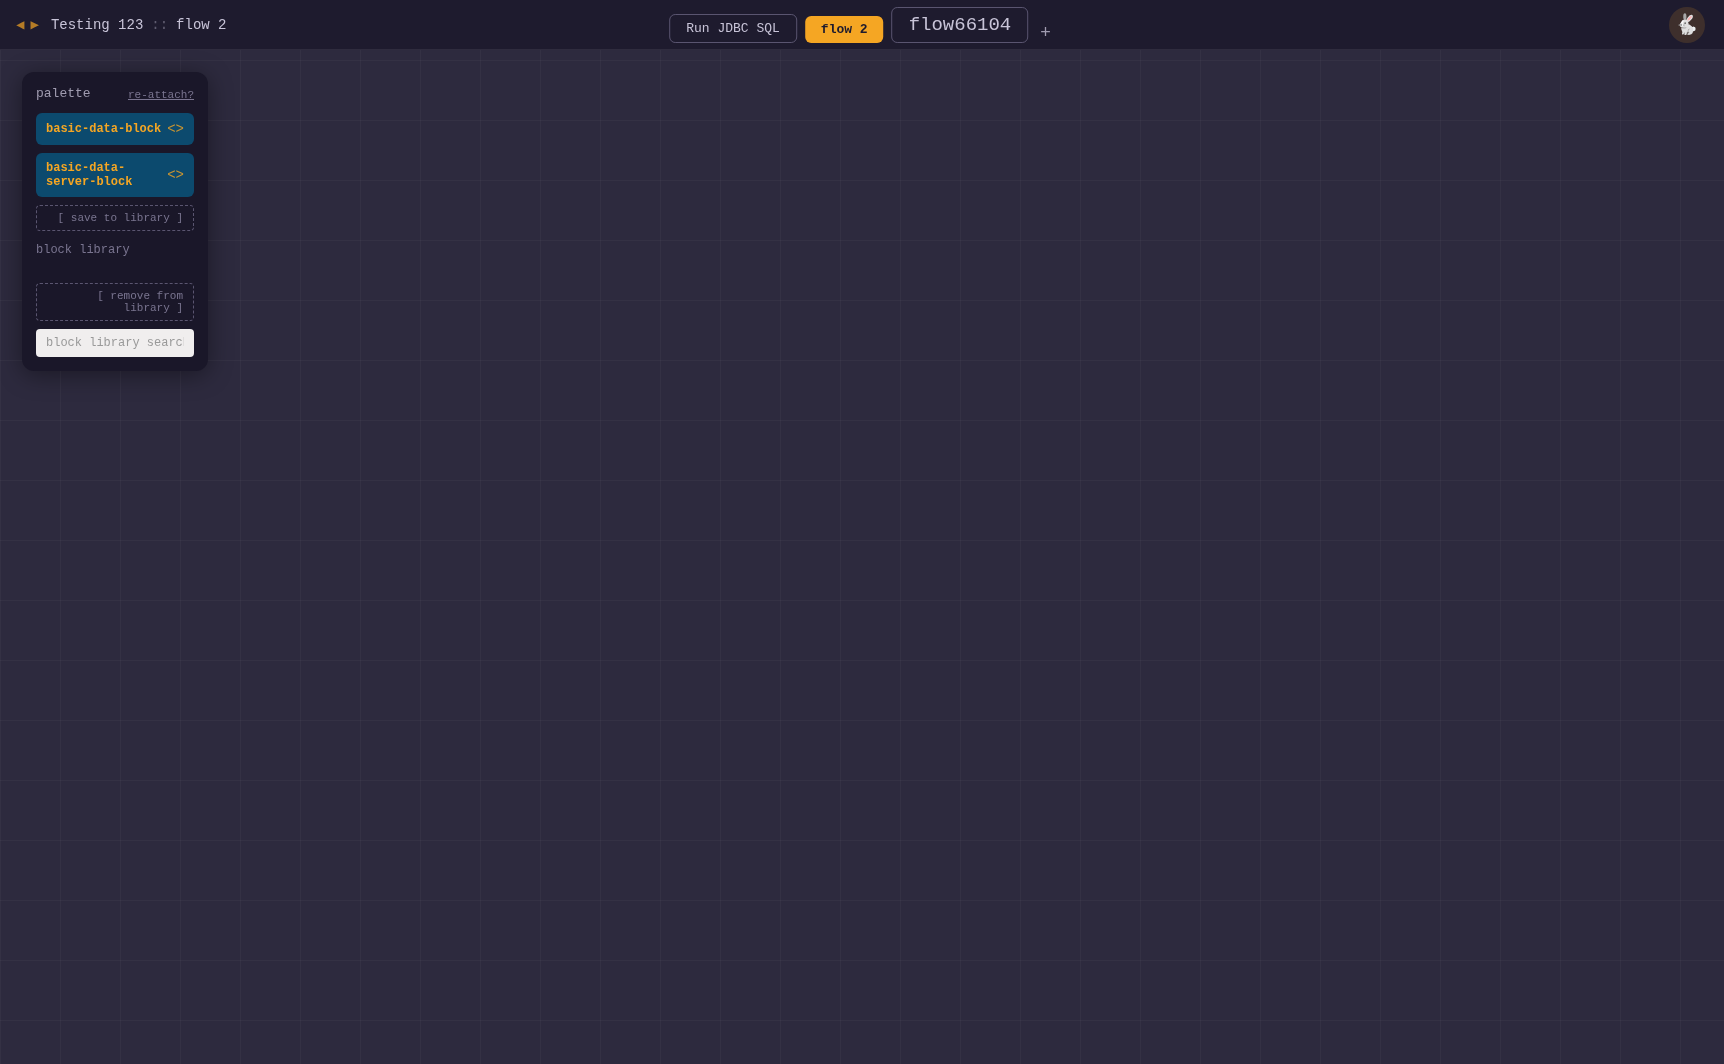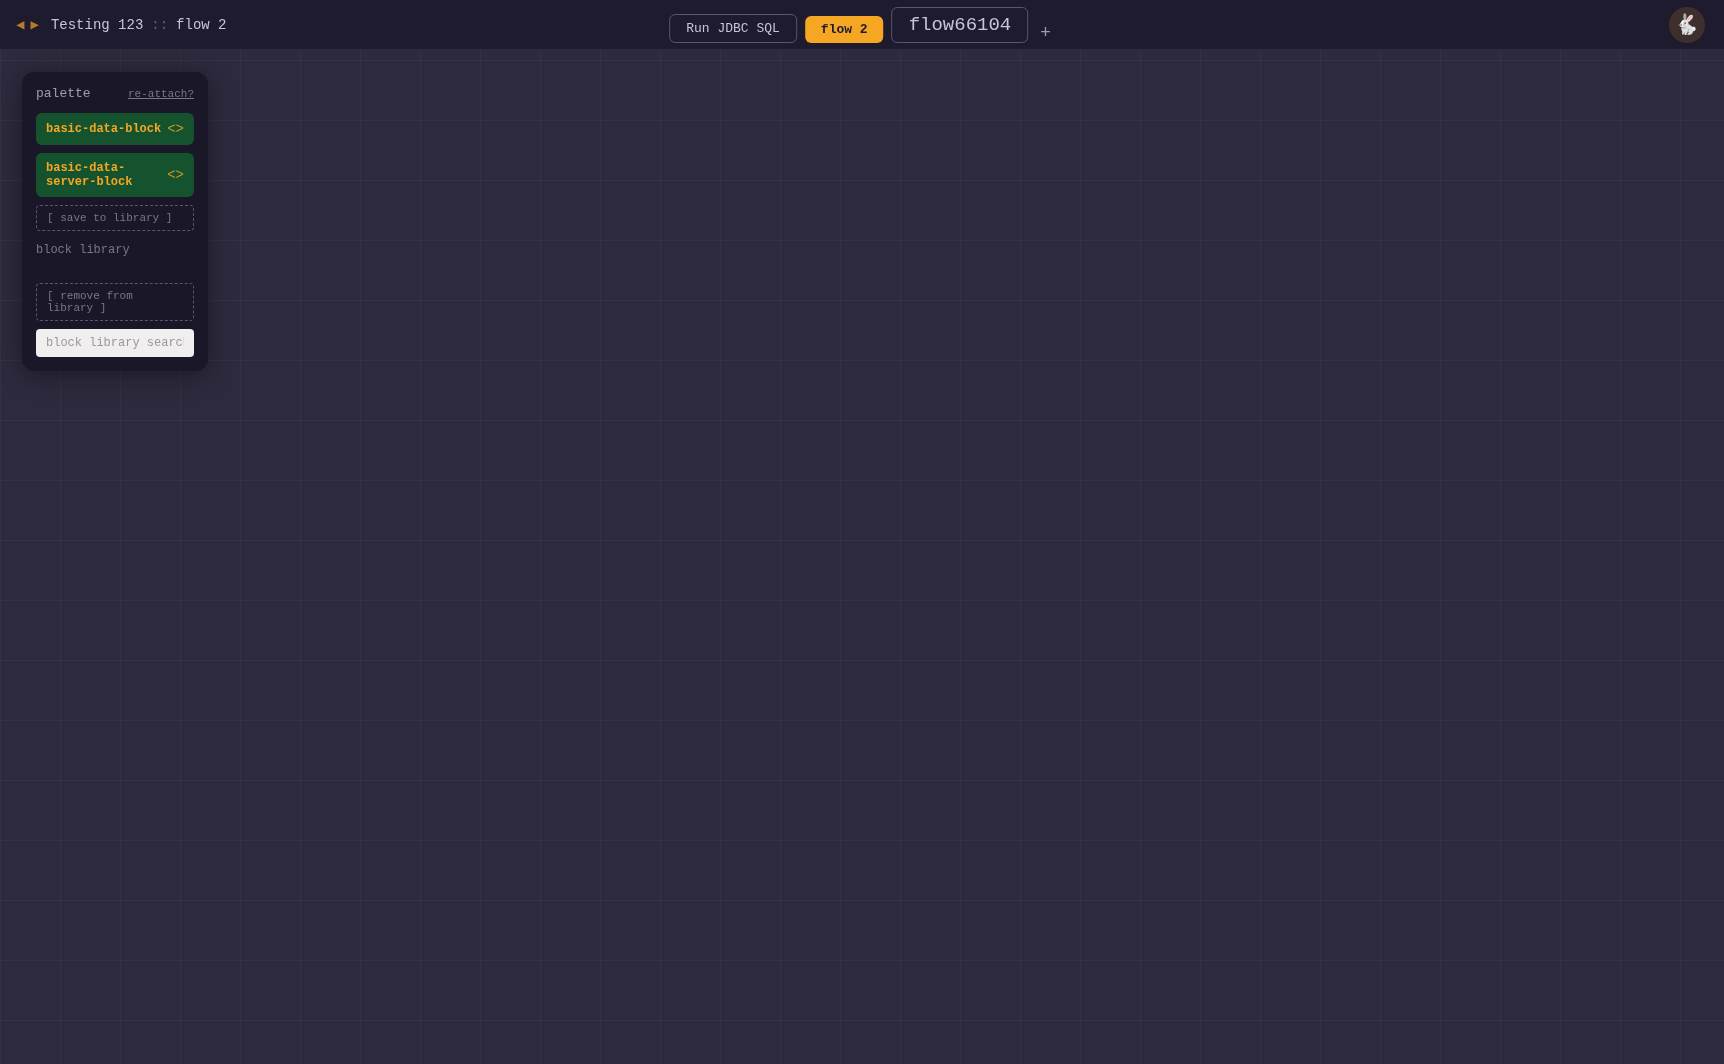--- a/index.html
+++ b/index.html
@@ -159,41 +159,41 @@
       width: 186px;
       background-color: #1a1729;
       border-radius: 12px;
       padding: 14px;
       box-shadow: 0 4px 24px rgba(0,0,0,0.4);
     }
 
     .palette-header {
       display: flex;
       justify-content: space-between;
-      align-items: center;
+      align-items: flex-end;
       margin-bottom: 12px;
     }
 
     .palette-title {
       color: #a09cb0;
       font-size: 13px;
     }
 
     .reattach-link {
       color: #7a7590;
       font-size: 11px;
       cursor: pointer;
       text-decoration: underline;
     }
 
     .block-item {
       display: flex;
       justify-content: space-between;
       align-items: center;
-      background-color: #14532d;
+      background-color: #0c4a6e;
       border-radius: 6px;
       padding: 8px 10px;
       margin-bottom: 8px;
       cursor: pointer;
     }
 
     .block-item-label {
       color: #f5a623;
       font-size: 12px;
       font-weight: bold;
@@ -209,21 +209,21 @@
       border: 1px dashed #5a5570;
       background: transparent;
       color: #7a7590;
       font-size: 11px;
       padding: 6px 10px;
       border-radius: 4px;
       cursor: pointer;
       width: 100%;
       font-family: 'Courier New', Courier, monospace;
       margin-bottom: 8px;
-      text-align: left;
+      text-align: right;
     }
 
     .section-title {
       color: #7a7590;
       font-size: 12px;
       margin-bottom: 26px;
       margin-top: 4px;
     }
 
     .search-input {

